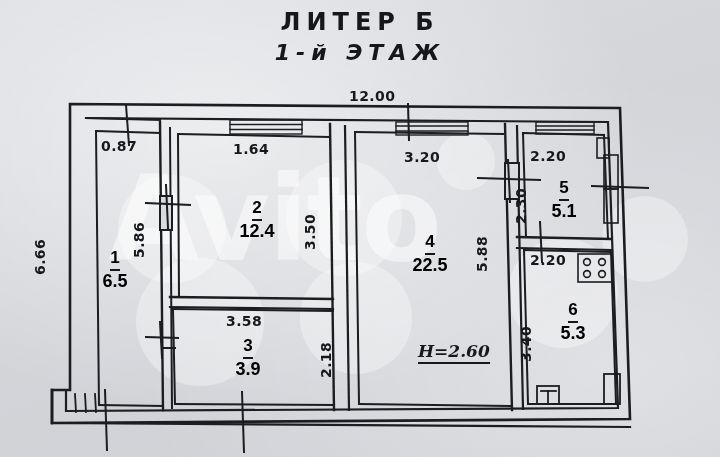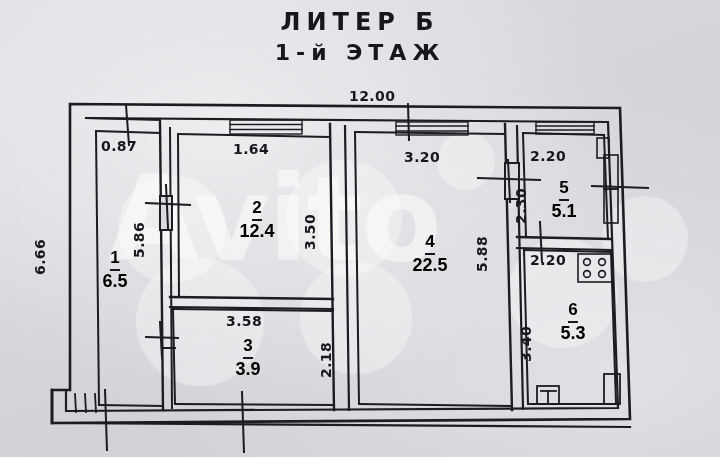--- a/index.html
+++ b/index.html
@@ -65,20 +65,21 @@
     font-size: 24px;
     font-weight: 700;
     letter-spacing: 6px;
   }
   .title-line2 {
     font-family: "DejaVu Sans", sans-serif;
     font-size: 22px;
     font-weight: 700;
     letter-spacing: 6px;
     margin-top: 4px;
+    font-style: italic;
   }
 
   
   svg.plan {
     position: absolute;
     left: 0;
     top: 0;
   }
 
   
@@ -309,20 +310,21 @@
     <div class="room-num" style="display:inline-block;">3</div>
     <div class="room-area">3.9</div>
   </div>
 
   <div class="lbl dim" style="left:404px; top:149px;">3.20</div>
   <div class="lbl dim-v" style="left:474px; top:272px;">5.88</div>
   <div class="room-group" style="left:400px; top:232px; width:60px;">
     <div class="room-num" style="display:inline-block;">4</div>
     <div class="room-area">22.5</div>
   </div>
+  <div class="lbl height-note" style="left:418px; top:341px;">H=2.60</div>
 
   <div class="lbl dim" style="left:530px; top:148px;">2.20</div>
   <div class="lbl dim-v" style="left:513px; top:224px;">2.30</div>
   <div class="room-group" style="left:541px; top:178px; width:46px;">
     <div class="room-num" style="display:inline-block;">5</div>
     <div class="room-area">5.1</div>
   </div>
 
   <div class="lbl dim" style="left:530px; top:252px;">2.20</div>
   <div class="lbl dim-v" style="left:518px; top:362px;">3.40</div>

